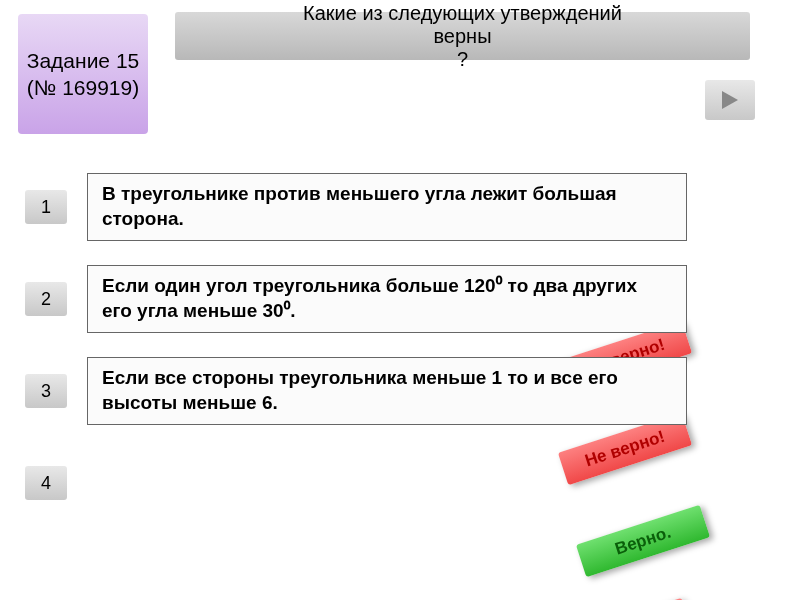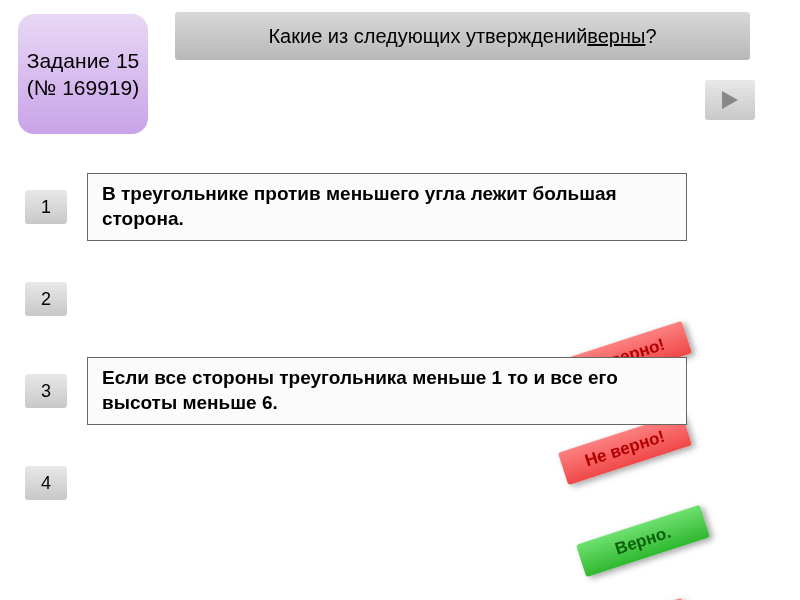--- a/index.html
+++ b/index.html
@@ -14,21 +14,21 @@
       position: absolute;
       top: 0; left: 0; right: 0;
       height: 160px;
       background: #fff;
     }
     .task-badge {
       position: absolute;
       top: 14px; left: 18px;
       width: 130px; height: 120px;
       background: linear-gradient(to bottom, #e8d8f5, #c9a3e8);
-      border-radius: 16px;
+      border-radius: 4px;
       display: flex;
       align-items: center;
       justify-content: center;
       text-align: center;
       font-size: 21px;
       font-weight: 400;
       color: #000;
       line-height: 1.3;
       padding: 8px;
     }
@@ -36,22 +36,23 @@
       position: absolute;
       top: 12px; left: 175px;
       width: 575px; height: 48px;
       background: linear-gradient(to bottom, #d8d8d8, #b8b8b8);
       border-radius: 3px;
       display: flex;
       align-items: center;
       justify-content: center;
       font-size: 20px;
       color: #000;
+      flex-direction: column;
     }
-    .question-bar .underline { text-decoration: underline; }
+    .question-bar .underline { }
     .next-btn {
       position: absolute;
       top: 80px; right: 45px;
       width: 50px; height: 40px;
       background: linear-gradient(to bottom, #e8e8e8, #c8c8c8);
       border-radius: 3px;
       display: flex;
       align-items: center;
       justify-content: center;
     }
@@ -136,20 +137,23 @@
       </div>
   </div>
   <div class="stamp wrong" style="top:180px; left:560px">
       <span>Не верно!</span>
     </div>
 
   <div class="statement-row" style="top:104px">
     <div class="num-badge">
         <span>2</span>
       </div>
+    <div class="statement-box">
+        <span>Если один угол треугольника больше 120⁰ то два других его угла меньше 30⁰.</span>
+      </div>
   </div>
   <div class="stamp wrong" style="top:272px; left:560px">
       <span>Не верно!</span>
     </div>
 
   <div class="statement-row" style="top:196px">
     <div class="num-badge">
         <span>3</span>
       </div>
     <div class="statement-box">

